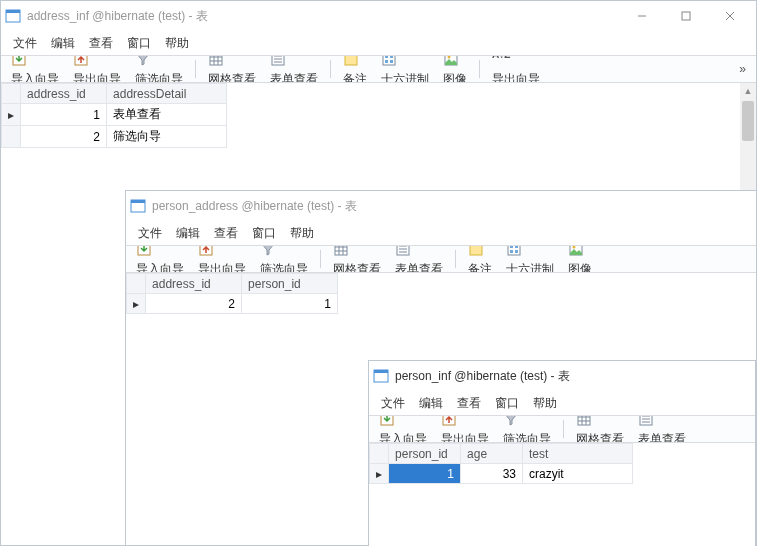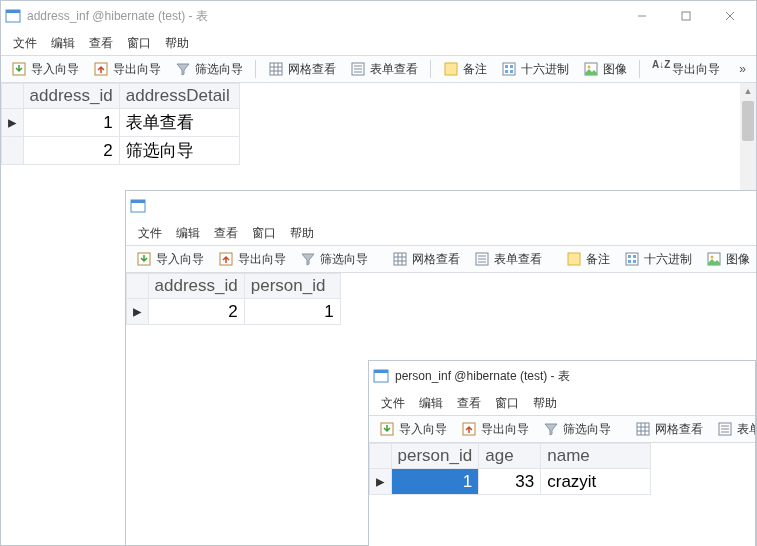--- a/index.html
+++ b/index.html
@@ -13,27 +13,27 @@
 .titlebar { height: 30px; background: #fff; display: flex; align-items: center; padding: 0 4px; color: #999; font-size: 12px; }
 .titlebar .icon-app { width: 16px; height: 16px; margin-right: 6px; }
 .titlebar .spacer { flex: 1; }
 .winbtn { width: 44px; height: 28px; display: flex; align-items: center; justify-content: center; color: #888; }
 .winbtn svg { width: 10px; height: 10px; }
 
 .menubar { height: 24px; display: flex; align-items: flex-end; padding: 0 8px; gap: 6px; border-bottom: 1px solid transparent; }
 .menubar span { color: #333; padding: 2px 4px; }
 
 .toolbar { height: 28px; display: flex; align-items: center; padding: 0 4px; gap: 2px; border-top: 1px solid #d9dde2; border-bottom: 1px solid #d9dde2; background: #fbfcfd; overflow: hidden; white-space: nowrap; }
-.tbtn { display: flex; align-items: center; gap: 4px; padding: 2px 6px; color: #333; }
+.tbtn { display: flex; align-items: flex-start; gap: 4px; padding: 2px 6px; color: #333; flex-direction: column; }
 .tbtn .ico { width: 16px; height: 16px; }
 .sep { width: 1px; height: 18px; background: #d0d5db; margin: 0 4px; }
 .chev { margin-left: auto; padding: 0 6px; color: #555; }
 
 .gridwrap { flex: 1; overflow: auto; background: #fff; position: relative; }
-.grid { border-collapse: collapse; font-size: 17px; }
+.grid { border-collapse: collapse; font-size: 12px; }
 .grid th, .grid td { border: 1px solid #e2e5ea; padding: 2px 6px; height: 20px; }
 .grid th { background: #f3f5f8; color: #555; font-weight: normal; text-align: left; }
 .rowptr { width: 14px; background: #f3f5f8; text-align: center; color: #333; }
 .num { text-align: right; }
 .selcell { background: #2f7dd1; color: #fff; }
 
 .vsb { position: absolute; right: 0; top: 0; bottom: 0; width: 16px; background: #f1f1f1; }
 .vsb .thumb { position: absolute; left: 2px; right: 2px; top: 18px; height: 40px; background: #c9c9c9; border-radius: 2px; }
 .vsb .arr { position: absolute; left: 0; right: 0; height: 16px; display: flex; align-items: center; justify-content: center; color: #888; font-size: 9px; }
 .vsb .arr.up { top: 0; } .vsb .arr.dn { bottom: 0; }
@@ -195,20 +195,21 @@
 </div>
 
 <div class="window win2">
   <div class="titlebar">
     <span class="icon-app">
       <svg viewBox="0 0 16 16">
           <rect x="1" y="2" width="14" height="12" fill="#fff" stroke="#4a90d9"></rect>
           <rect x="1" y="2" width="14" height="3" fill="#4a90d9"></rect>
         </svg>
     </span>
+    <span>person_address @hibernate (test) - 表</span>
   </div>
   <div class="menubar">
     <span>文件</span>
     <span>编辑</span>
     <span>查看</span>
     <span>窗口</span>
     <span>帮助</span>
   </div>
   <div class="toolbar">
     <div class="tbtn">
@@ -381,21 +382,21 @@
         <span>表单查看</span>
       </div>
   </div>
   <div class="gridwrap">
     <table class="grid">
       <tbody>
           <tr>
         <th class="rowptr"></th>
         <th style="width:72px">person_id</th>
         <th style="width:62px">age</th>
-        <th style="width:110px">name</th>
+        <th style="width:110px">test</th>
       </tr>
       <tr>
         <td class="rowptr">▸</td>
         <td class="num selcell">1</td>
         <td class="num">33</td>
         <td>crazyit</td>
       </tr>
     </tbody>
       </table>
   </div>

